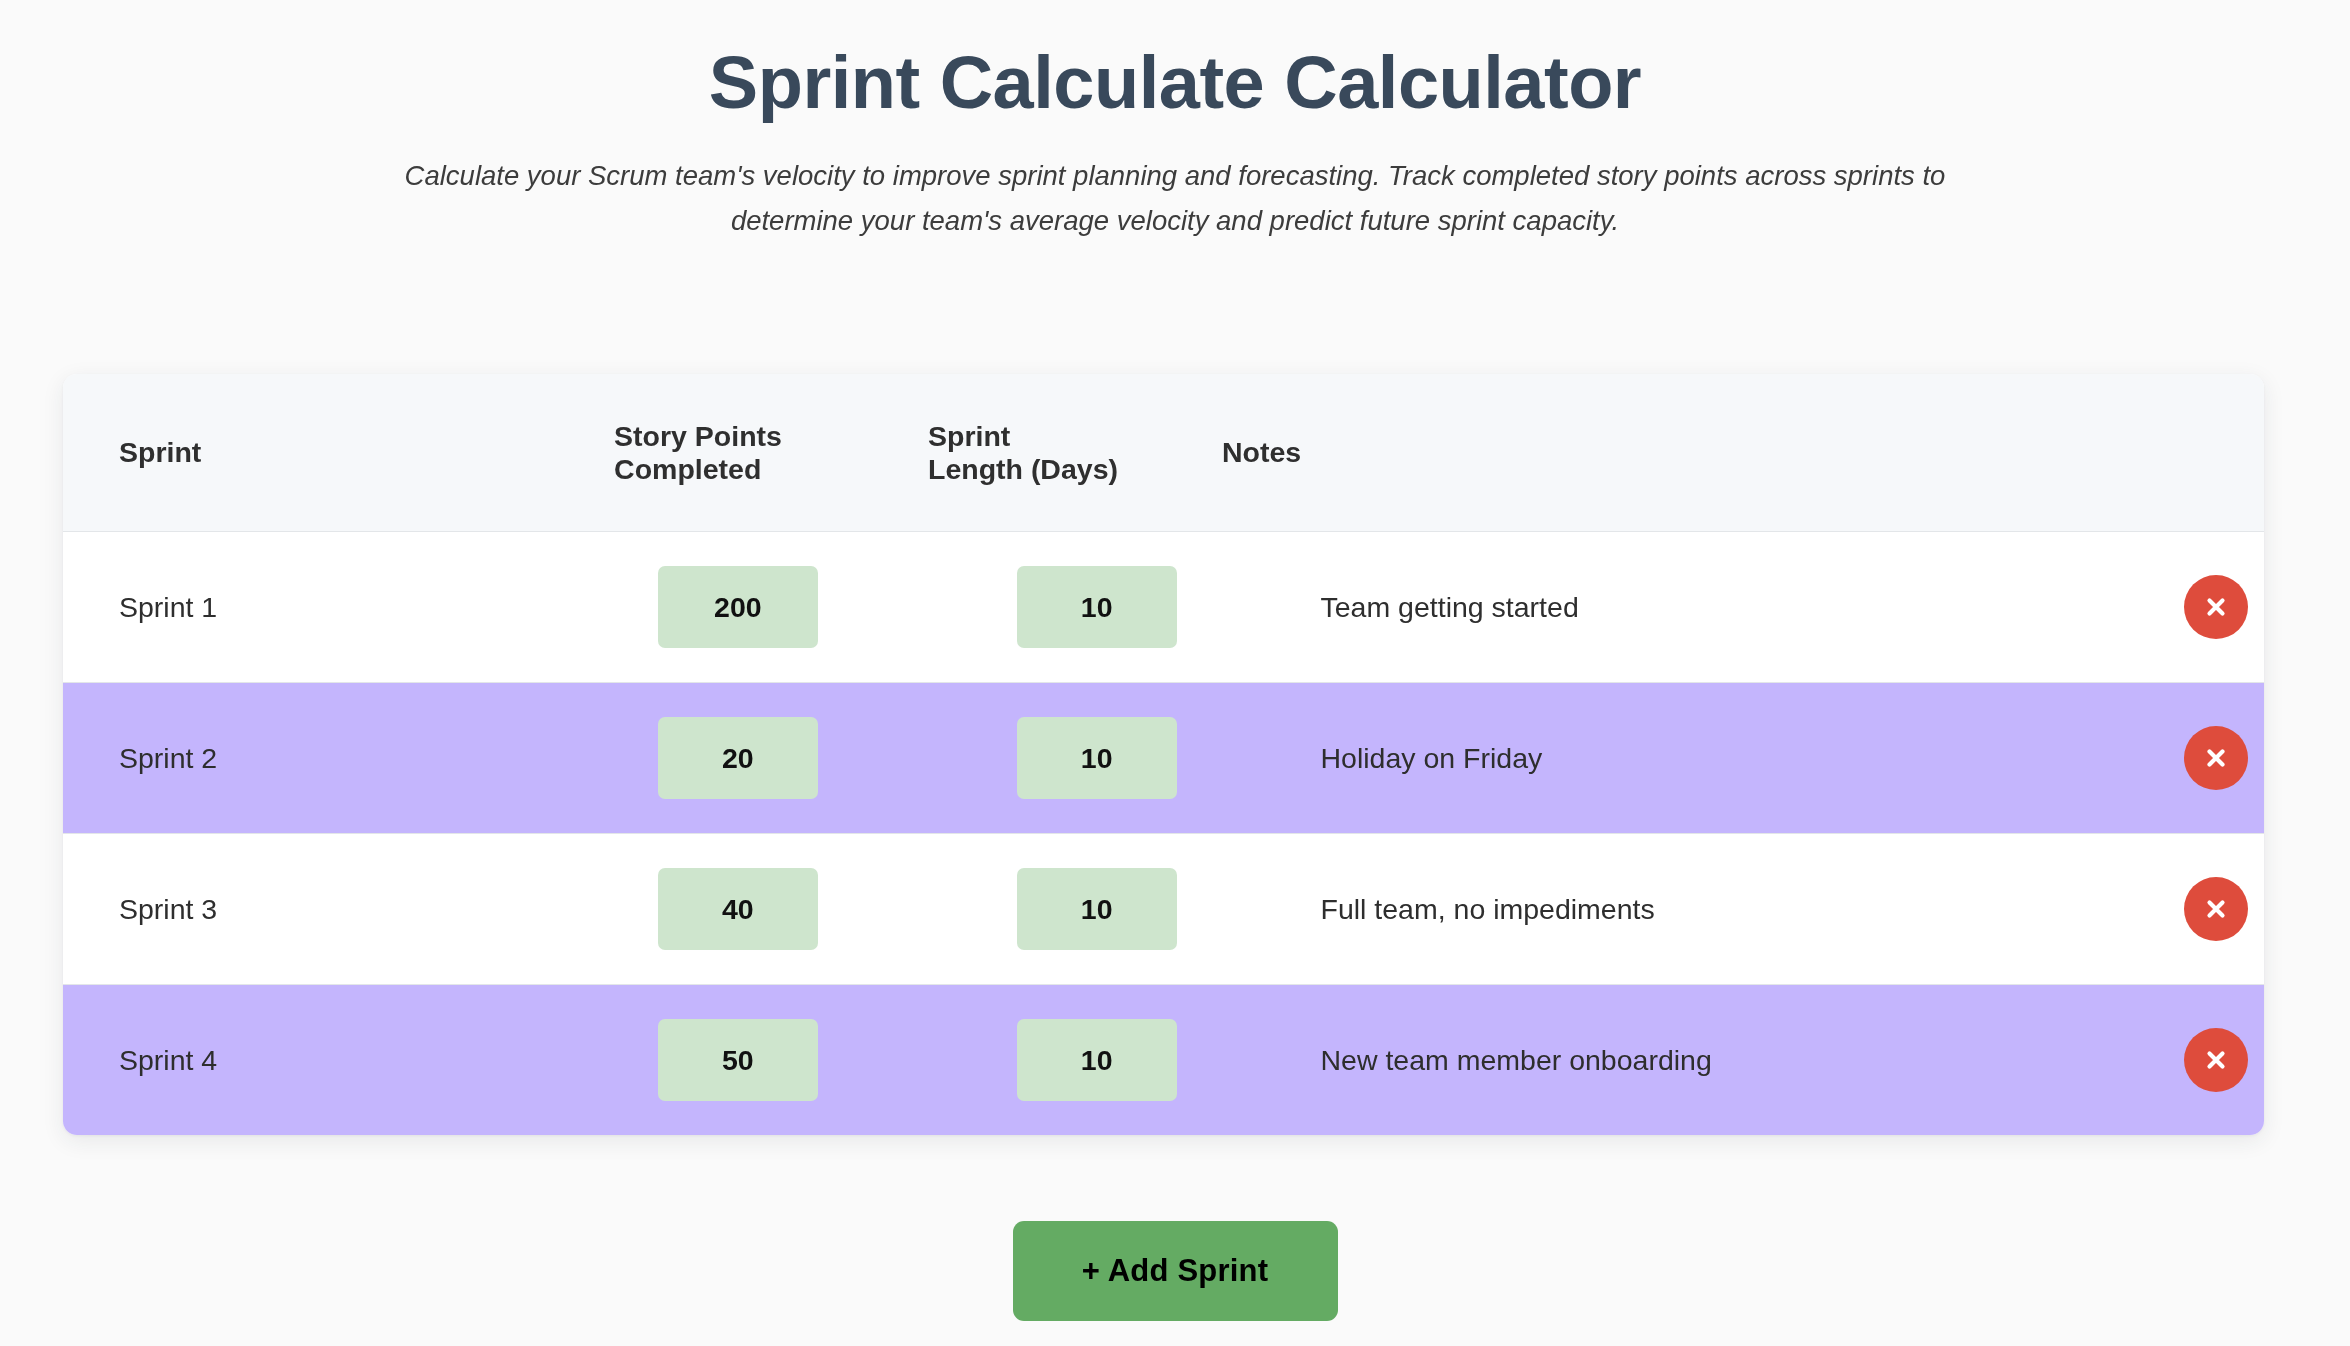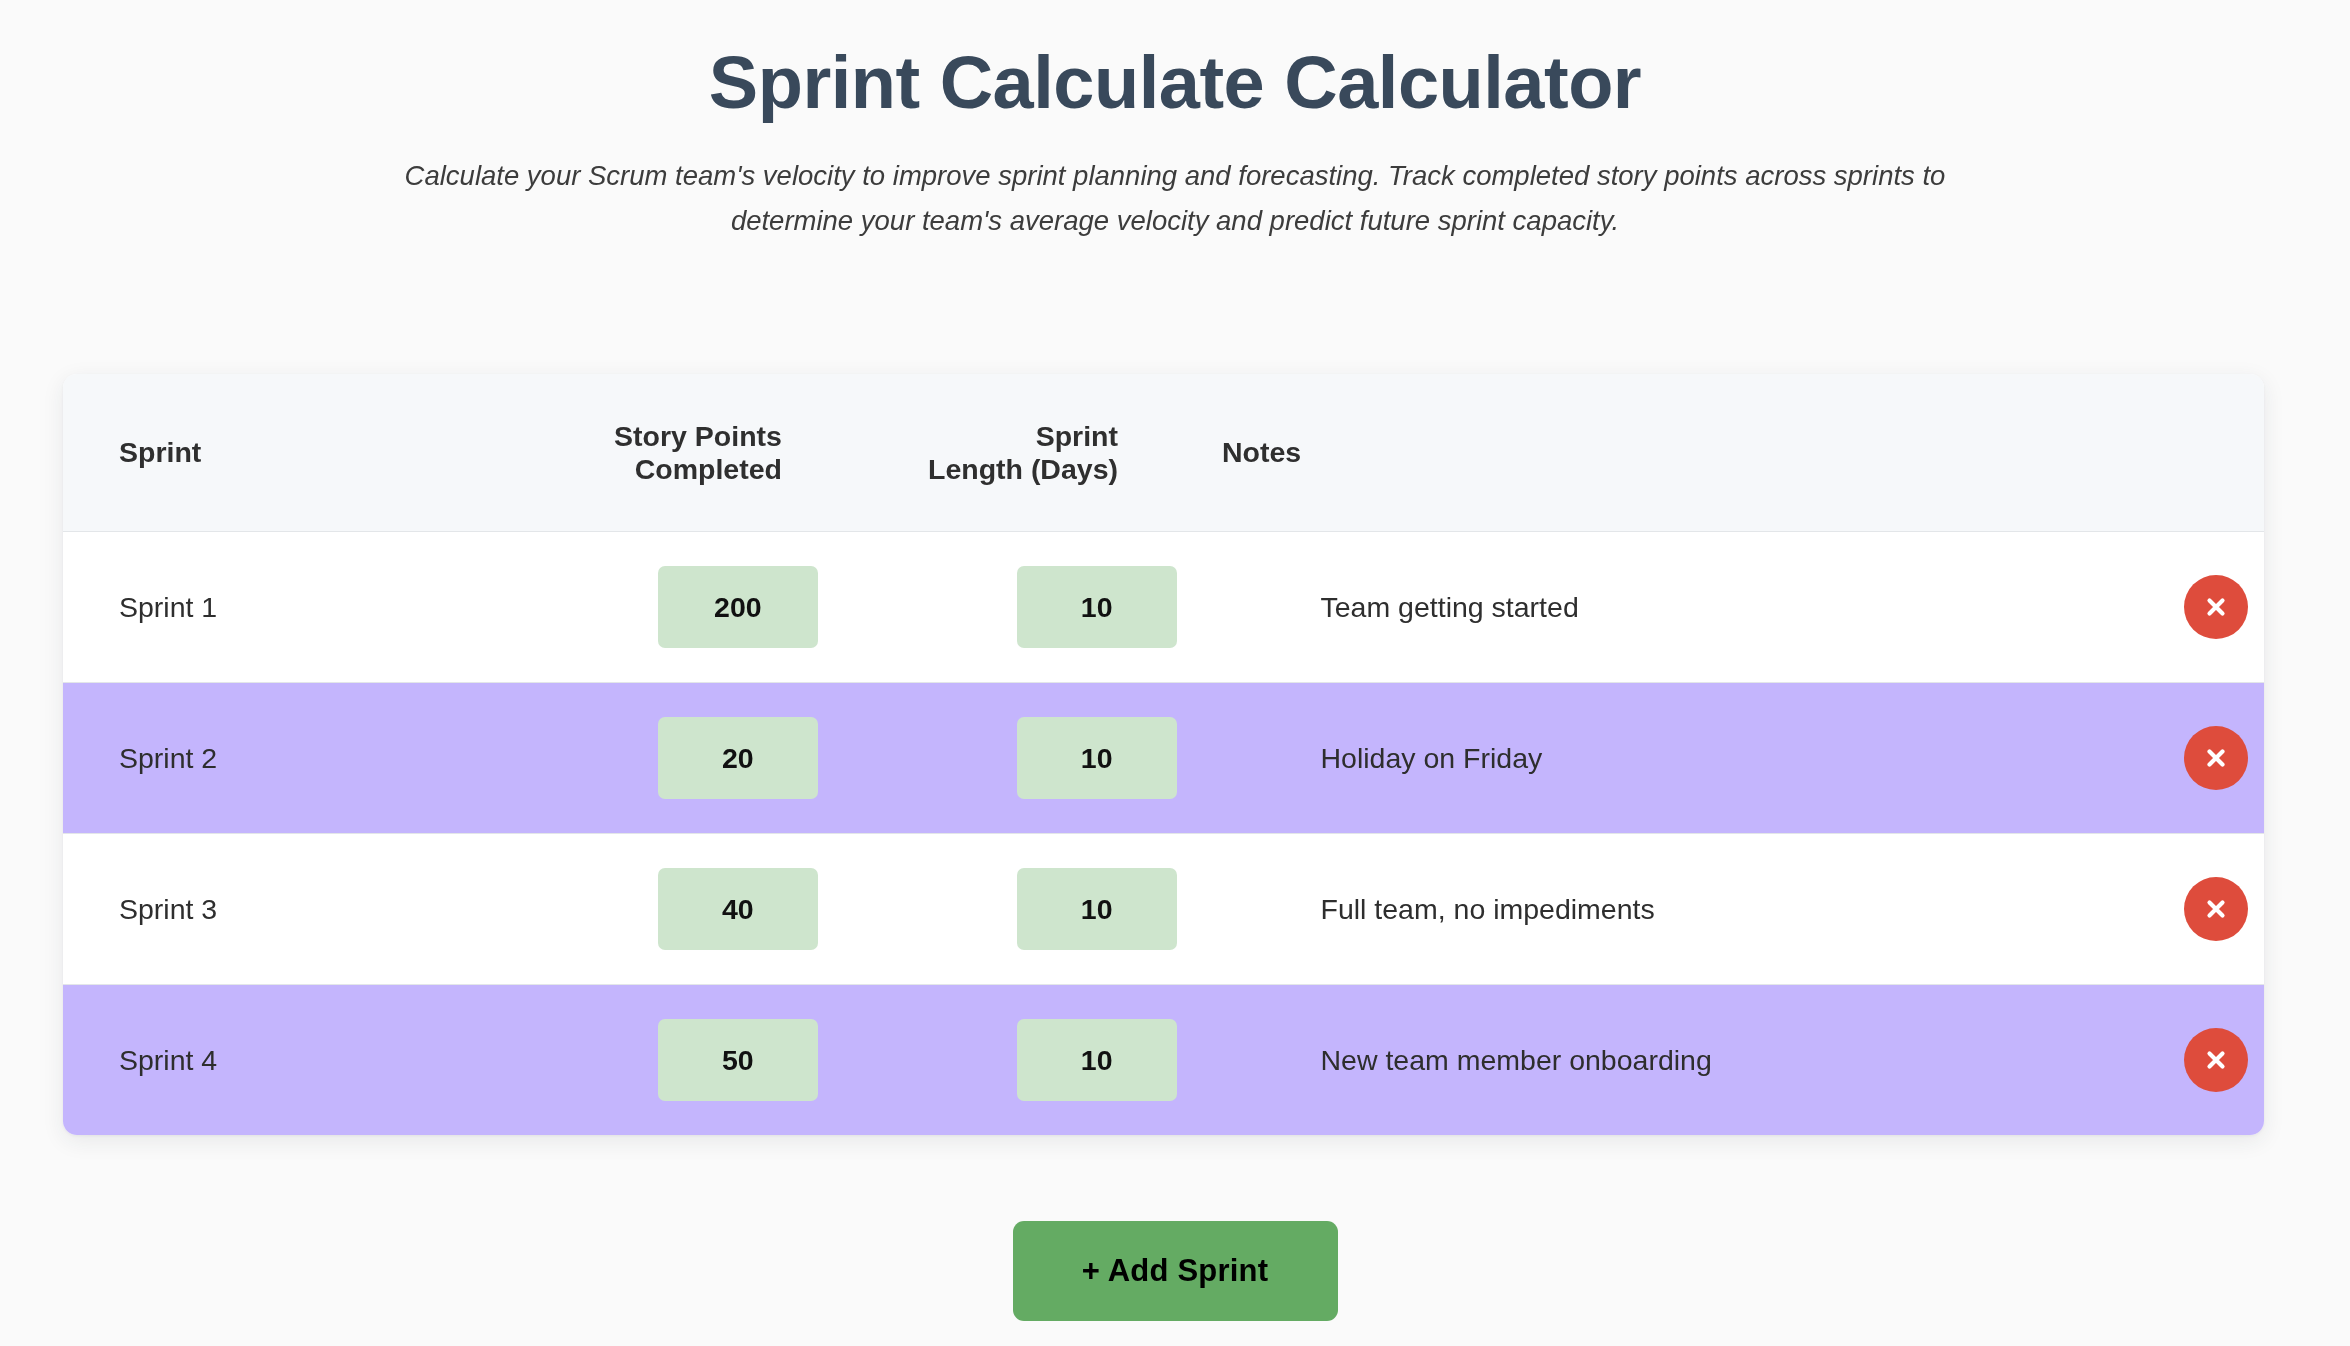--- a/index.html
+++ b/index.html
@@ -82,21 +82,21 @@
   .c-length  { width: 330px; display: flex; justify-content: center; }
   .c-notes   { width: 880px; padding-left: 34px; }
   .c-action  { flex: 1 1 auto; display: flex; justify-content: center; padding-right: 16px; }
 
   .th {
     font-size: 28.5px;
     font-weight: bold;
     color: #2f2f2f;
     line-height: 1.14;
   }
-  .th.center { text-align: right; }
+  .th.center { text-align: left; }
 
   .cell-text {
     font-size: 28.5px;
     color: #2e2e2e;
     font-weight: normal;
   }
 
   
   .num-input {
     width: 160px;

